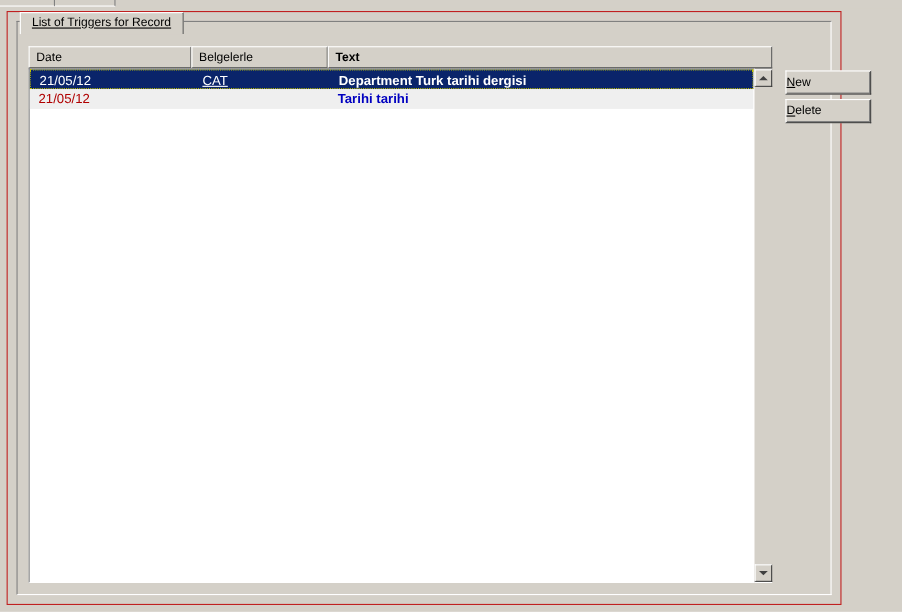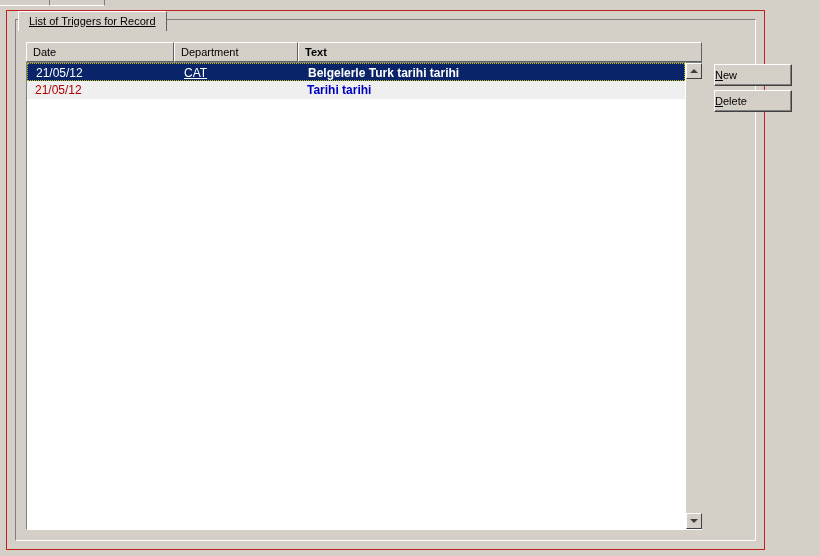--- a/index.html
+++ b/index.html
@@ -179,29 +179,29 @@
 
 <div class="outer-frame">
   <div class="inner-panel">
     <div class="tab">List of Triggers for Record</div>
 
     <div class="content">
 
       <div class="list-area">
         <div class="headers">
           <div class="header-cell col-date">Date</div>
-          <div class="header-cell col-dept">Department</div>
+          <div class="header-cell col-dept">Belgelerle</div>
           <div class="header-cell col-text">Text</div>
         </div>
         <div class="list-body-wrap">
           <div class="list-body">
             <div class="row selected">
               <div class="cell col-date">21/05/12</div>
               <div class="cell col-dept">CAT</div>
-              <div class="cell col-text">Belgelerle Turk tarihi tarihi</div>
+              <div class="cell col-text">Department Turk tarihi dergisi</div>
             </div>
             <div class="row unselected">
               <div class="cell col-date">21/05/12</div>
               <div class="cell col-dept">CCT</div>
               <div class="cell col-text">Tarihi tarihi</div>
             </div>
           </div>
           <div class="scrollbar">
             <div class="scroll-btn up">
               <div class="arrow up"></div>

